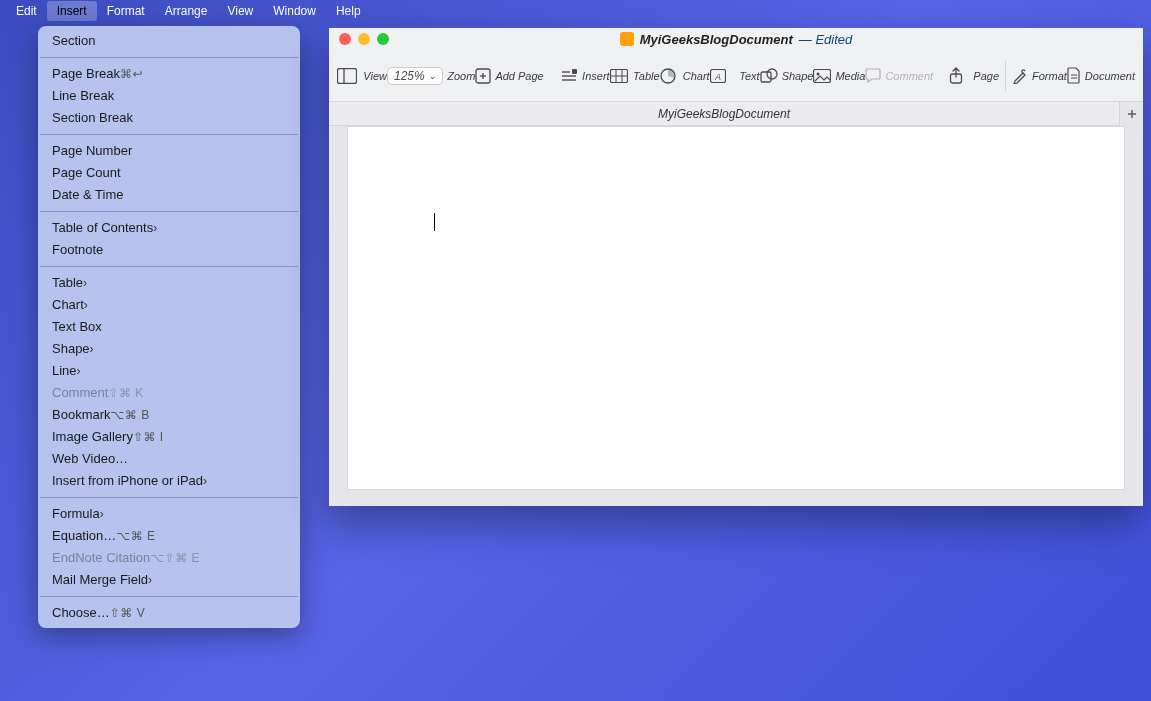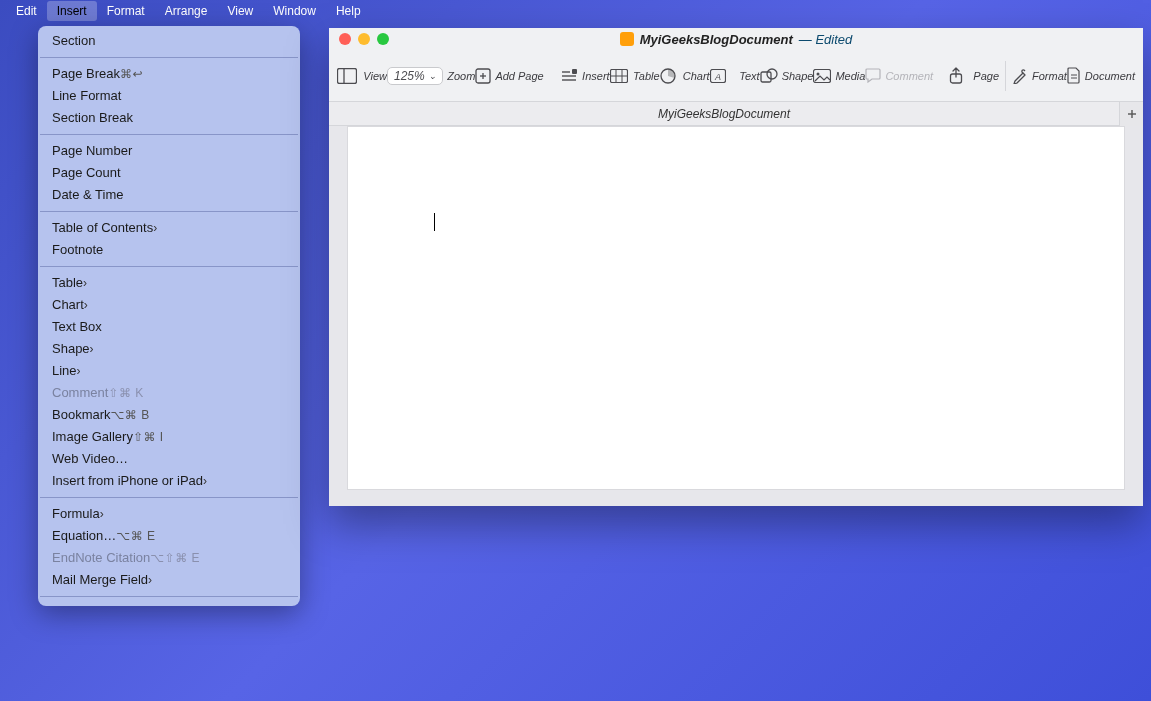--- a/index.html
+++ b/index.html
@@ -221,21 +221,21 @@
 <div class="dropdown" id="dropdown">
     <div class="dropdown-item">
       <span>Section</span>
     </div>
     <div class="dropdown-sep"></div>
     <div class="dropdown-item">
       <span>Page Break</span>
       <span class="shortcut">⌘↩</span>
     </div>
     <div class="dropdown-item">
-      <span>Line Format</span>
+      <span>Line Break</span>
     </div>
     <div class="dropdown-item">
       <span>Section Break</span>
     </div>
     <div class="dropdown-sep"></div>
     <div class="dropdown-item">
       <span>Page Number</span>
     </div>
     <div class="dropdown-item">
       <span>Page Count</span>
@@ -301,20 +301,24 @@
     </div>
     <div class="dropdown-item disabled">
       <span>EndNote Citation</span>
       <span class="shortcut">⌥⇧⌘ E</span>
     </div>
     <div class="dropdown-item">
       <span>Mail Merge Field</span>
       <span class="chev">›</span>
     </div>
     <div class="dropdown-sep"></div>
+    <div class="dropdown-item">
+      <span>Choose…</span>
+      <span class="shortcut">⇧⌘ V</span>
+    </div>
   </div>
 
 <div class="window">
   <div class="titlebar">
     <div class="traffic">
       <div class="tl red"></div>
       <div class="tl yellow"></div>
       <div class="tl green"></div>
     </div>
     <div class="title-center">

